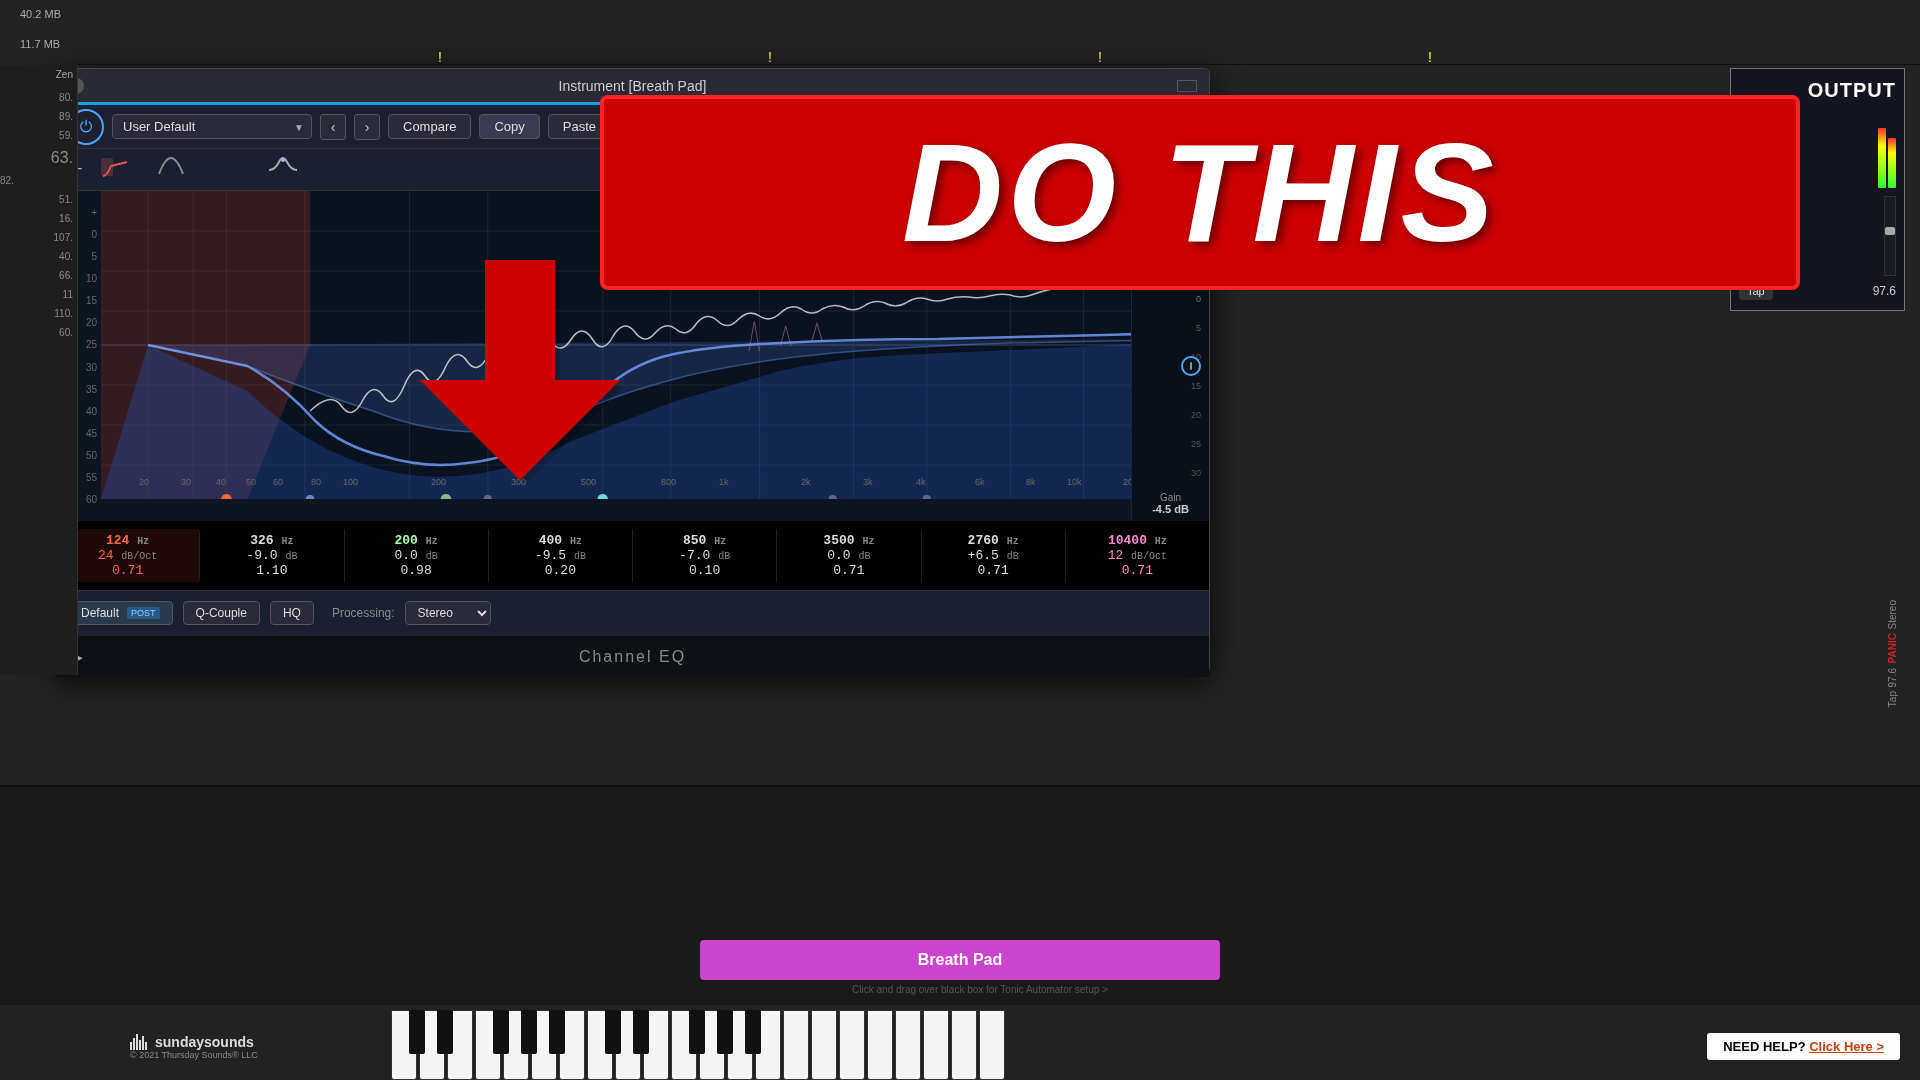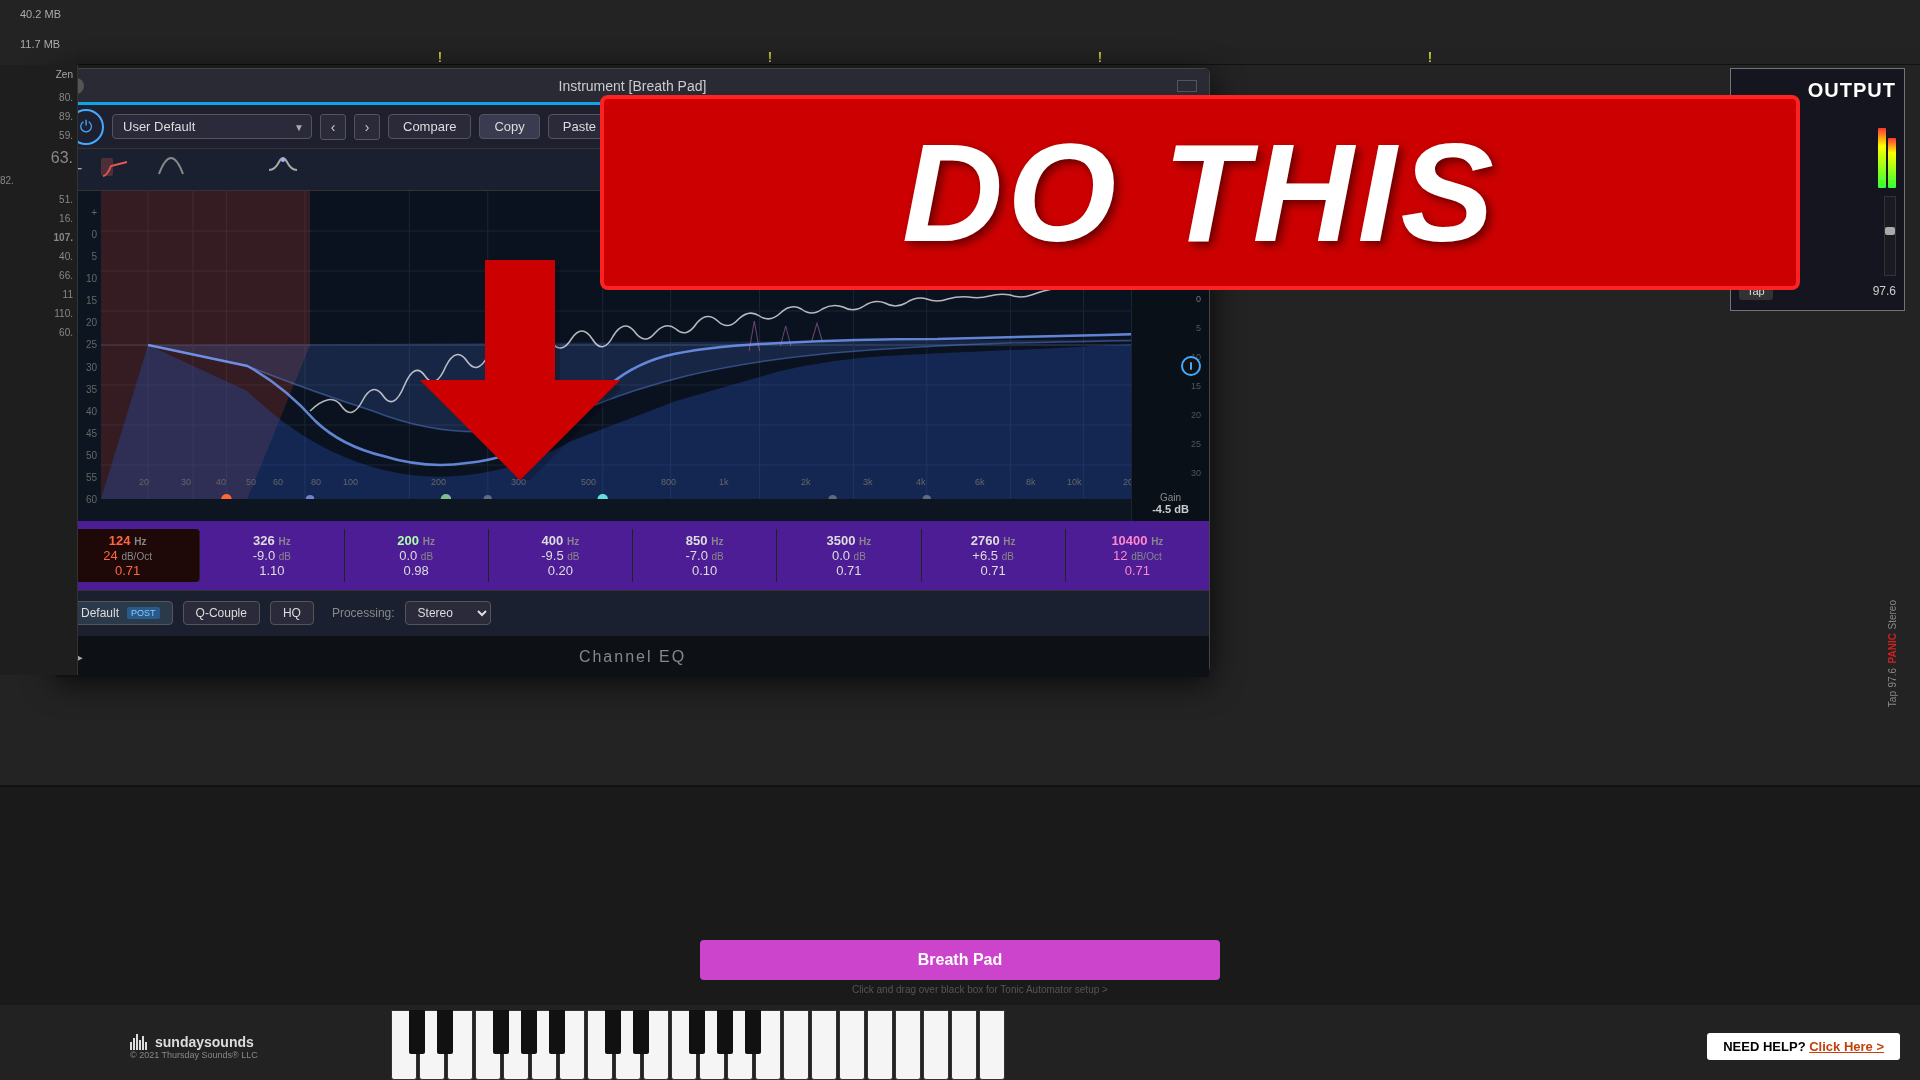--- a/index.html
+++ b/index.html
@@ -170,24 +170,25 @@
     }
 
     
     .eq-canvas {
       position: absolute;
       top: 0; left: 45px; right: 0; bottom: 22px;
     }
 
     
     .eq-bands {
-      background: #4c1d95;
+      background: #000000;
       padding: 8px 0;
       display: flex;
       border-bottom: 1px solid #333;
+      font-family: Liberation Mono, monospace;
     }
     .eq-band {
       flex: 1;
       display: flex;
       flex-direction: column;
       align-items: center;
       padding: 4px 0;
       border-right: 1px solid #222;
     }
     .eq-band:last-child { border-right: none; }
@@ -515,21 +516,21 @@
 
 <div style="position:absolute;top:65px;left:0;width:78px;height:610px;background:#1e1e1e;border-right:1px solid #333;z-index:3;">
   <div style="color:#aaa;font-size:10px;padding:4px 4px 0 0;text-align:right;">Zen</div>
   <div style="color:#888;font-size:10px;padding:12px 4px 0 0;text-align:right;">80.</div>
   <div style="color:#888;font-size:10px;padding:8px 4px 0 0;text-align:right;">89.</div>
   <div style="color:#888;font-size:10px;padding:8px 4px 0 0;text-align:right;">59.</div>
   <div style="color:#888;font-size:16px;padding:8px 4px 0 0;text-align:right;">63.</div>
   <div style="color:#888;font-size:10px;padding:8px 4px 0 0;text-align:left;">82.</div>
   <div style="color:#888;font-size:10px;padding:8px 4px 0 0;text-align:right;">51.</div>
   <div style="color:#888;font-size:10px;padding:8px 4px 0 0;text-align:right;">16.</div>
-  <div style="color:#888;font-size:10px;padding:8px 4px 0 0;text-align:right;font-weight:bold;">107.</div>
+  <div style="color:#888;font-size:10px;padding:8px 4px 0 0;text-align:right;">107.</div>
   <div style="color:#888;font-size:10px;padding:8px 4px 0 0;text-align:right;">40.</div>
   <div style="color:#888;font-size:10px;padding:8px 4px 0 0;text-align:right;">66.</div>
   <div style="color:#888;font-size:10px;padding:8px 4px 0 0;text-align:right;">11</div>
   <div style="color:#888;font-size:10px;padding:8px 4px 0 0;text-align:right;">110.</div>
   <div style="color:#888;font-size:10px;padding:8px 4px 0 0;text-align:right;">60.</div>
 </div>
 
 <div class="plugin-window">
 
   <div class="plugin-titlebar">

